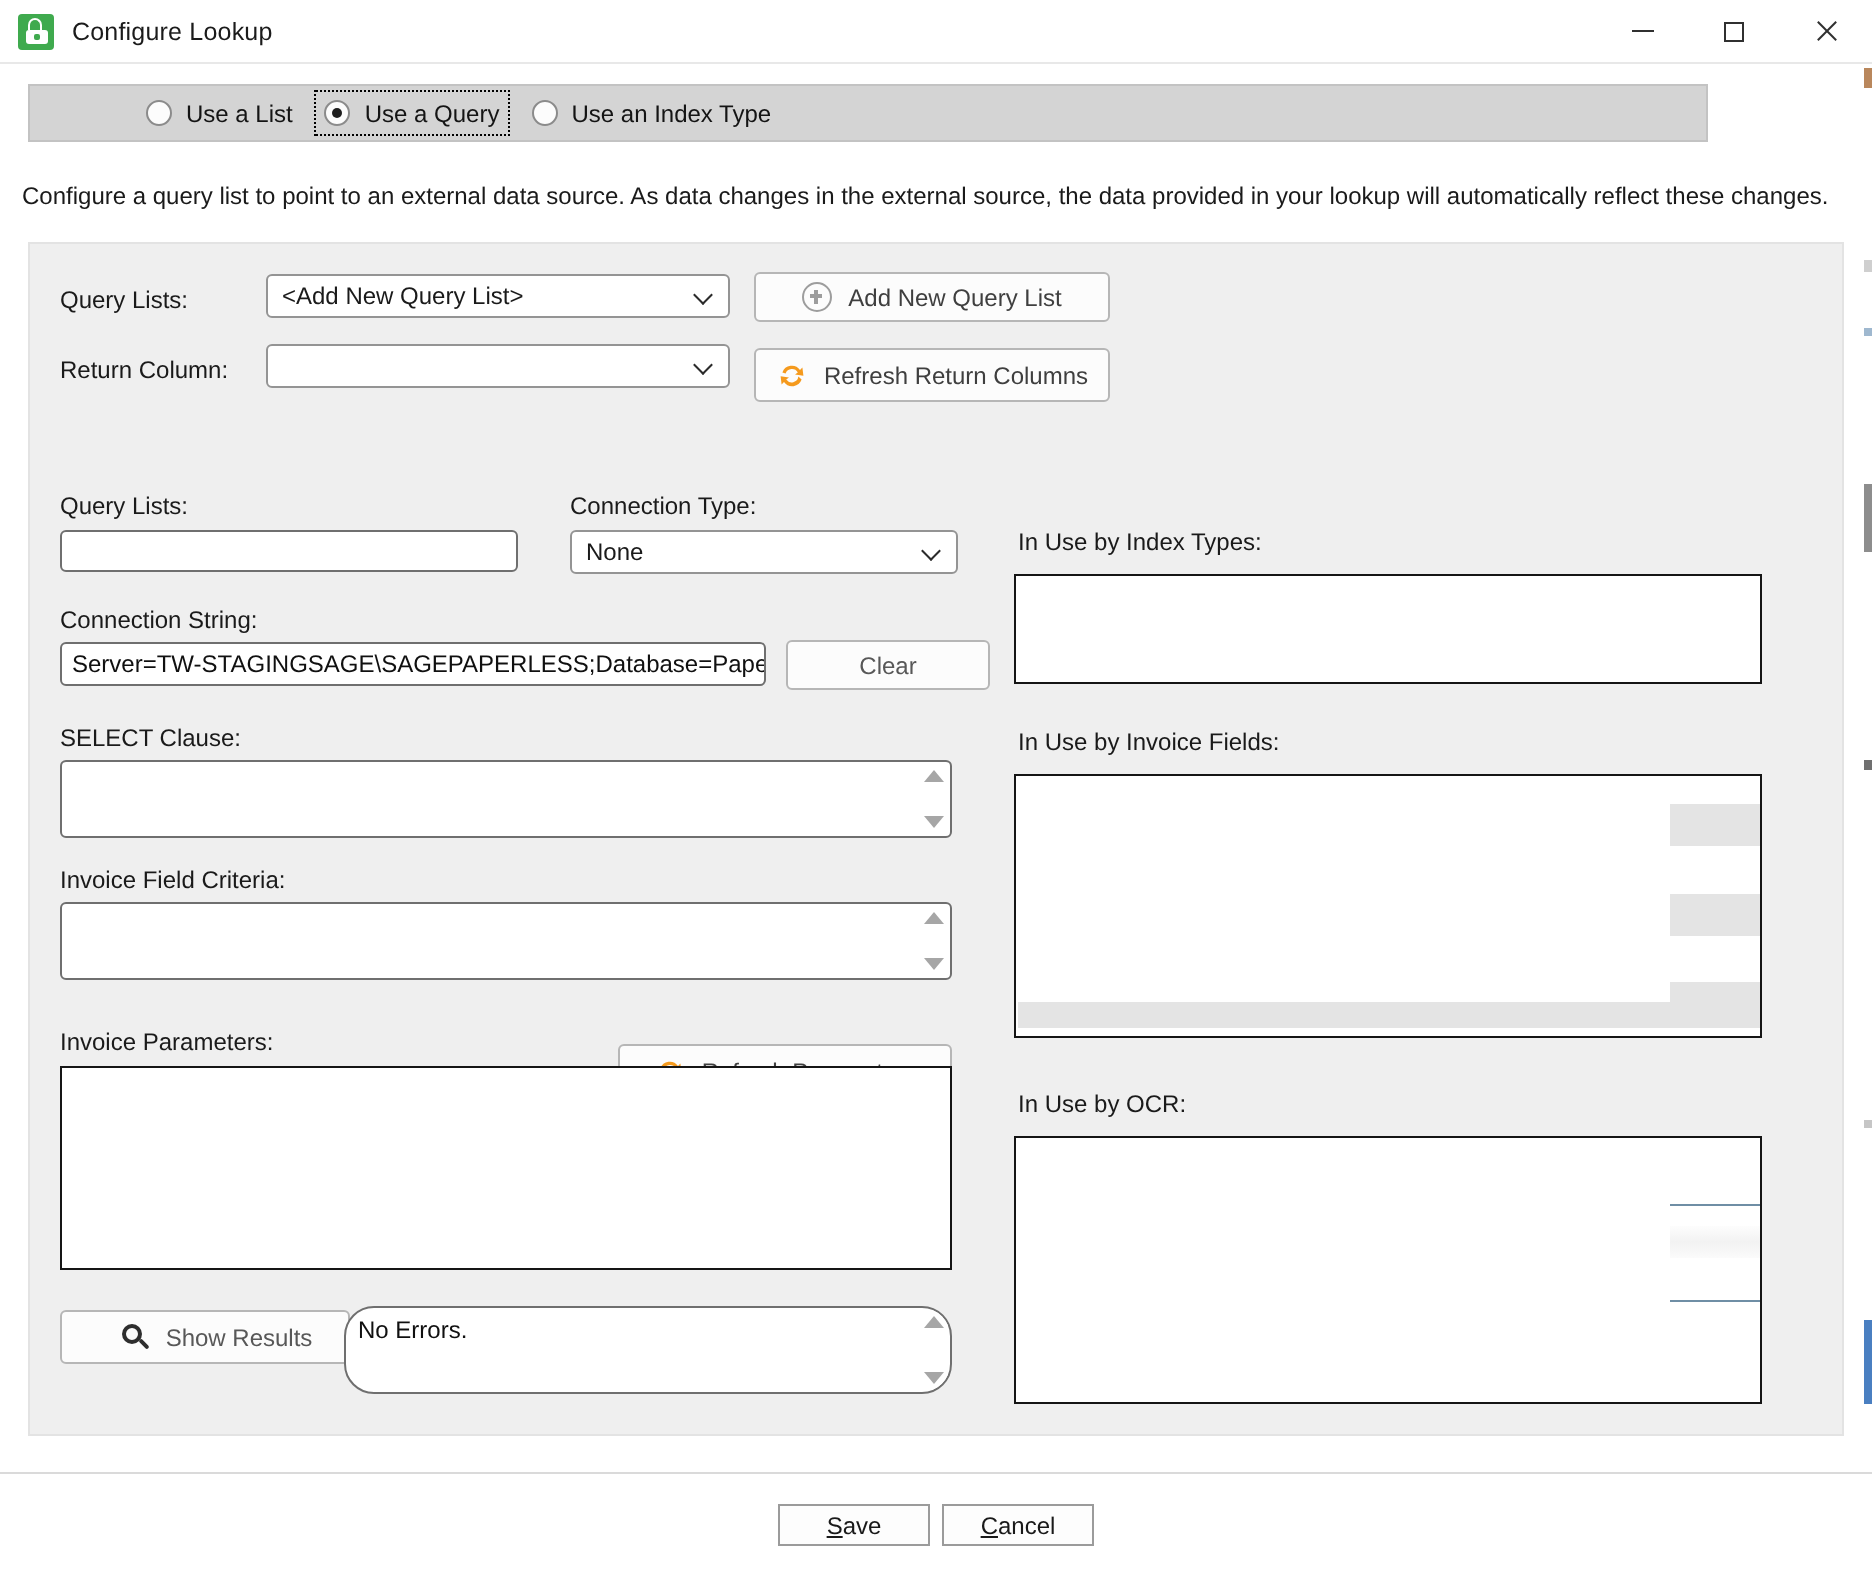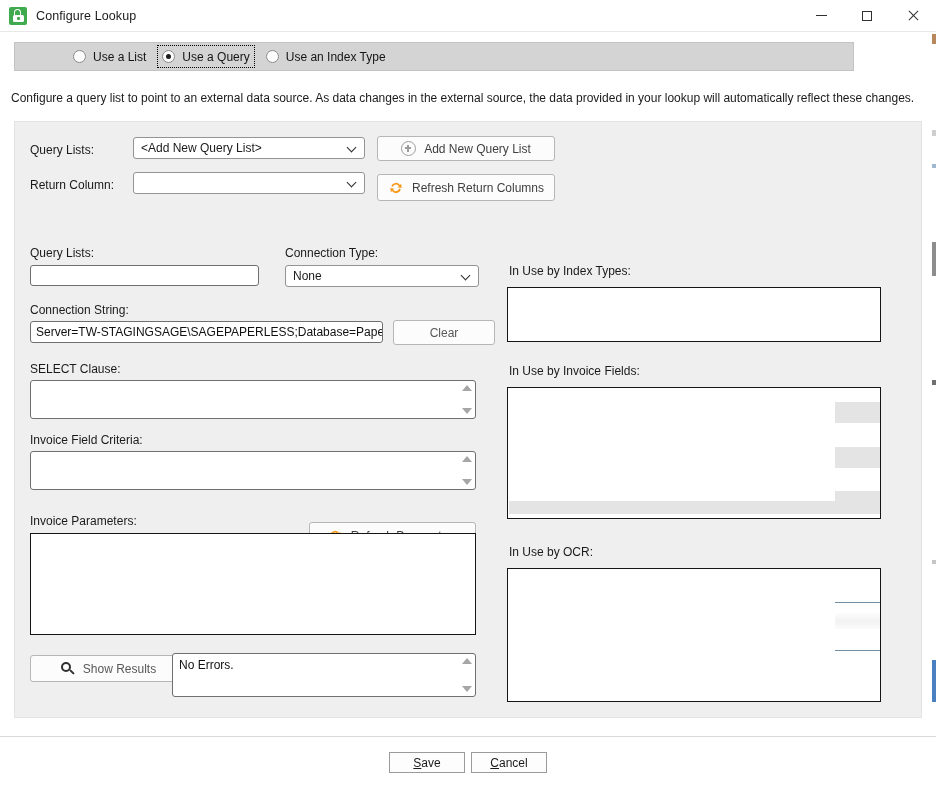--- a/index.html
+++ b/index.html
@@ -529,21 +529,21 @@
     <span class="aval" style="position:absolute; left:5px; top:3px; font-size:12px;"></span>
   </div>
 
   <div class="btn plain" style="left:15px; top:533px; width:145px; height:27px;padding-left:12px;">
     <span class="icon-search">
       <span class="lens"></span>
         <span class="handle"></span>
     </span>
     <span class="blabel">Show Results</span>
   </div>
-  <div class="area" style="left:157px; top:531px; width:304px; height:44px;">
+  <div class="area" style="left:157px; top:531px; width:304px; height:44px;border-radius:15px;">
     <span class="aval">No Errors.</span>
     <div class="vscroll">
       <span class="arrow-up"></span>
       <span class="arrow-down"></span>
     </div>
   </div>
 
   <div class="lbl" style="left:494px; top:142px;">In Use by Index Types:</div>
   <div class="listbox" style="left:492px; top:165px; width:374px; height:55px;"></div>
 

